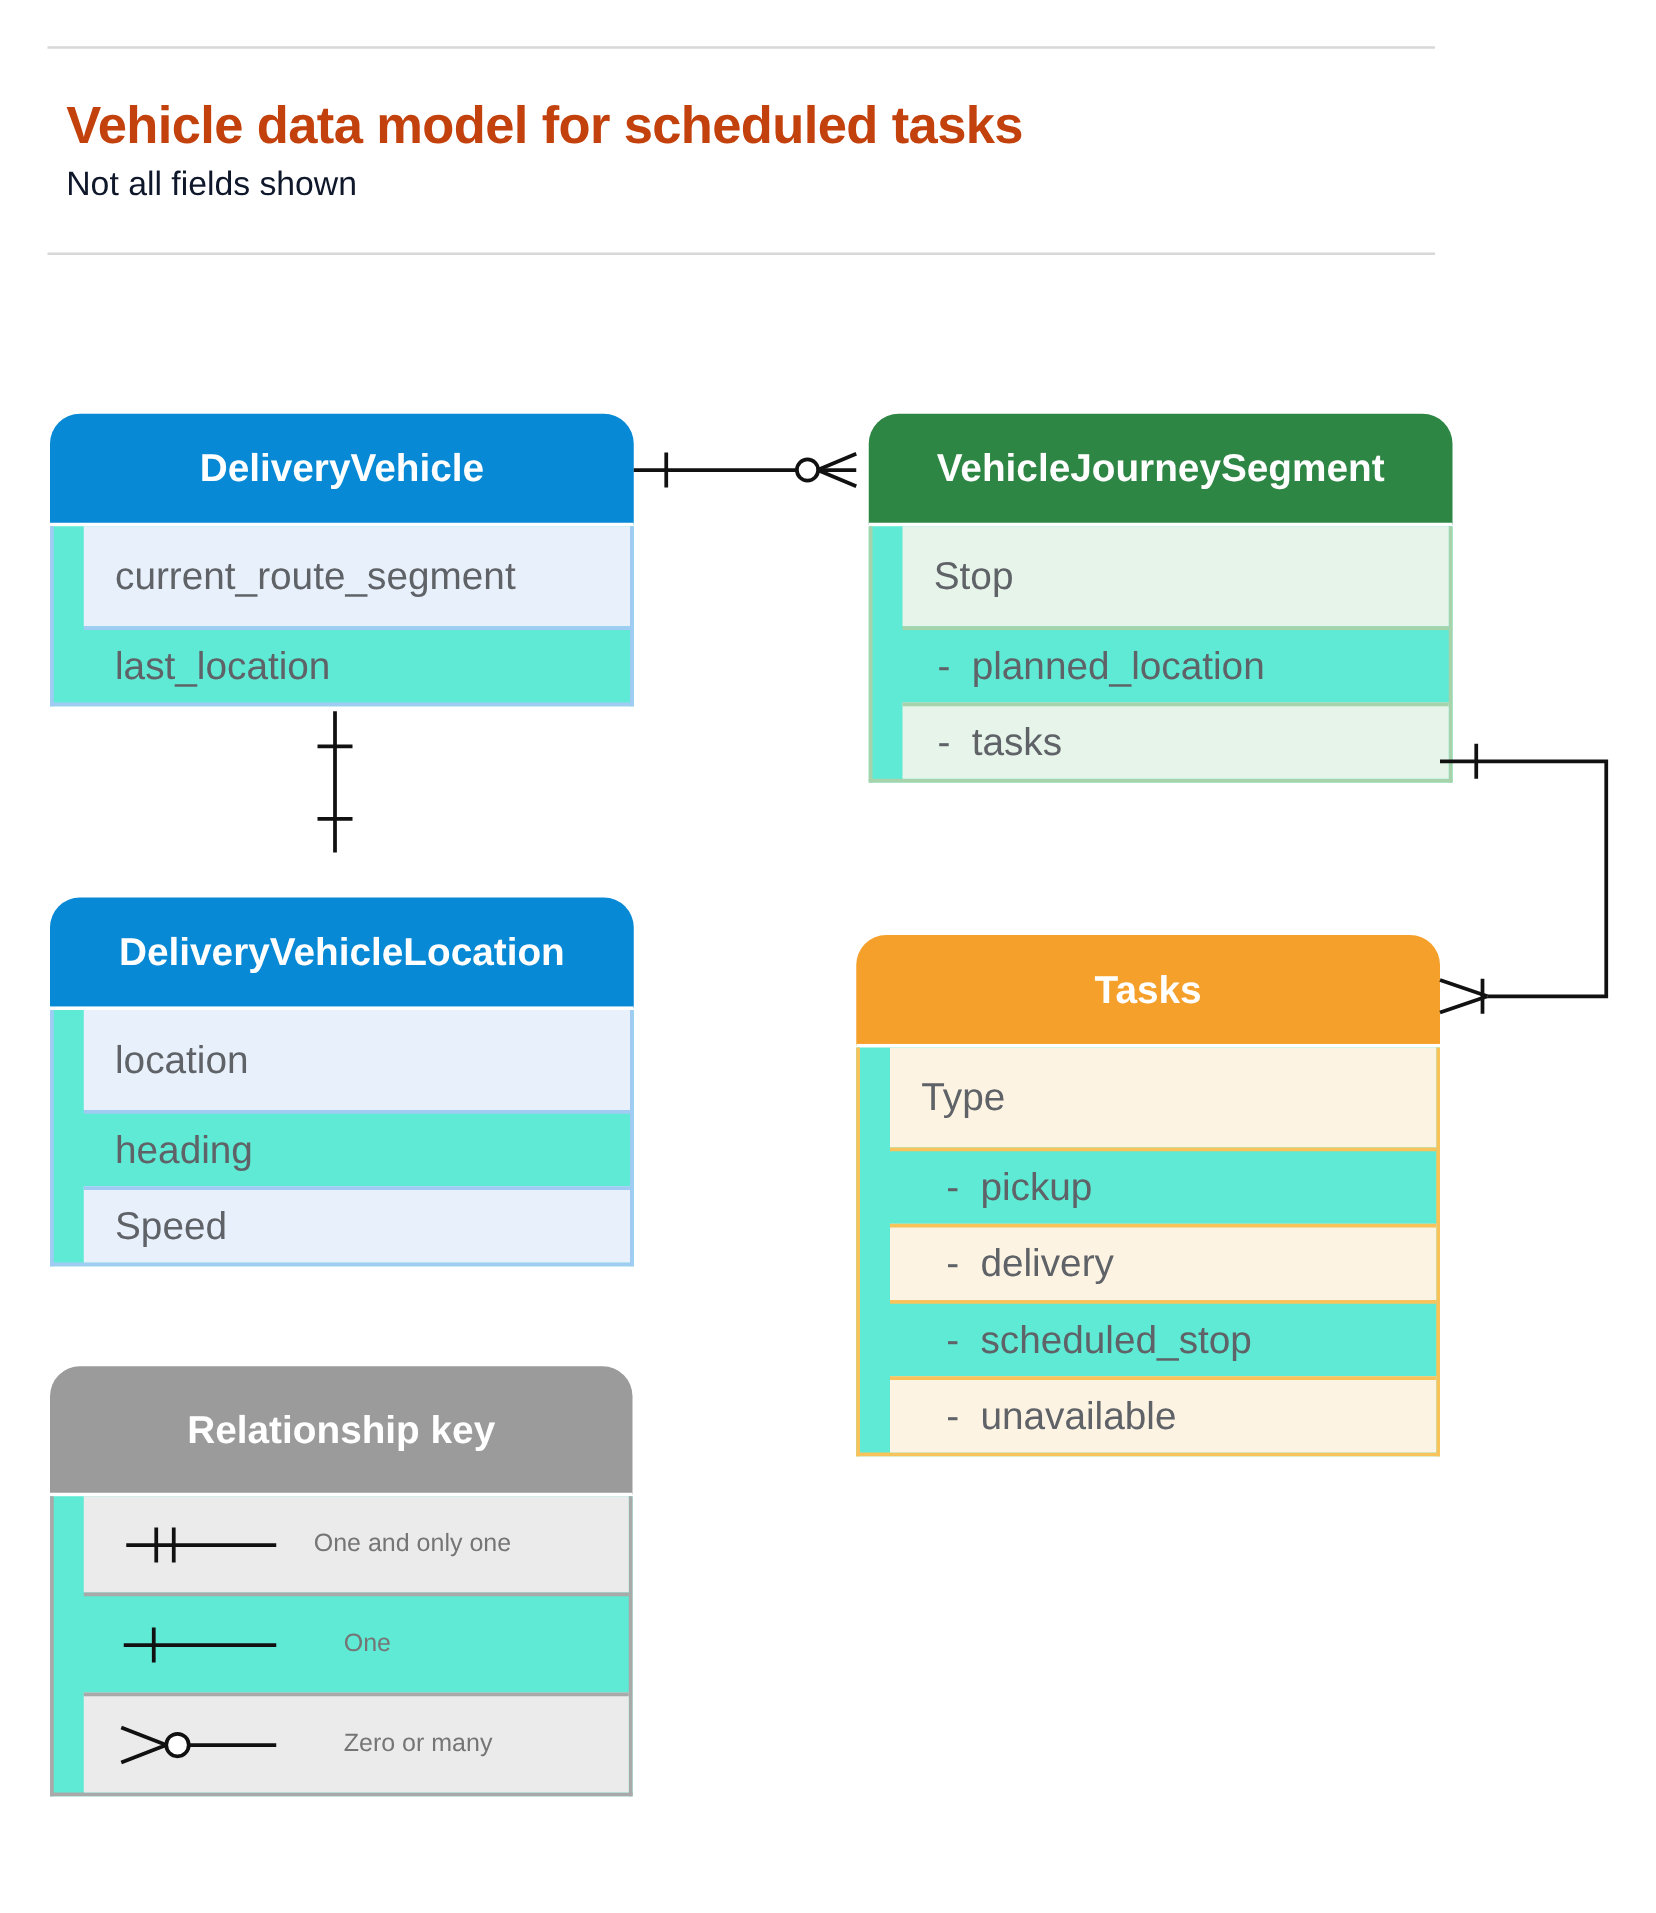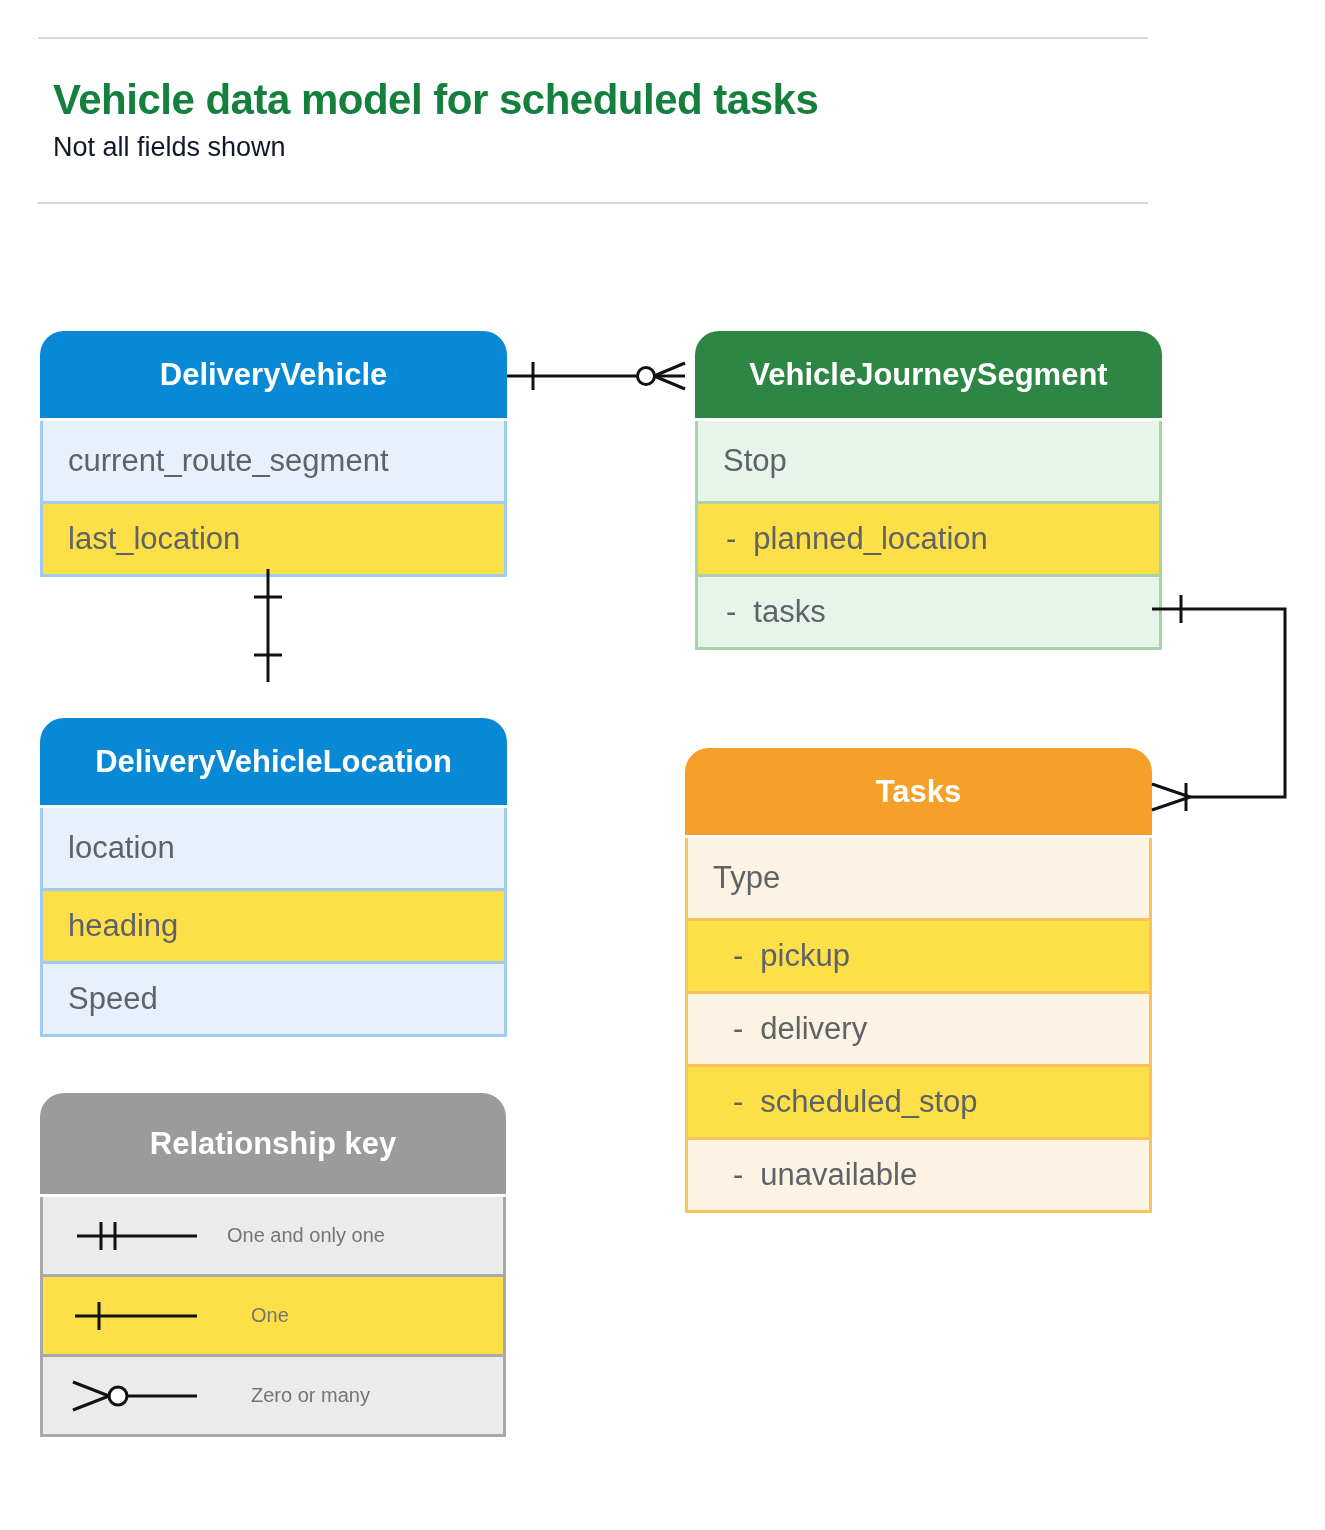--- a/index.html
+++ b/index.html
@@ -10,21 +10,21 @@
     font-family: "Liberation Sans", sans-serif;
     overflow: hidden;
   }
 
   .rule { position: absolute; left: 38px; width: 1110px; height: 2px; background: #d8d8d8; }
   .rule-top { top: 37px; }
   .rule-bottom { top: 202px; }
 
   .page-title {
     position: absolute; left: 53px; top: 76px;
-    font-size: 42px; font-weight: 700; color: #15803d;
+    font-size: 42px; font-weight: 700; color: #c2410c;
     letter-spacing: -0.5px;
   }
   .page-subtitle {
     position: absolute; left: 53px; top: 132px;
     font-size: 27px; font-weight: 400; color: #0f172a;
   }
 
   
   .theme-blue   { --head:#0789d5; --alt:#e8f1fb; --bd:#a0ccf3; }
   .theme-green  { --head:#2e8644; --alt:#e6f4ea; --bd:#a6d3aa; }
@@ -36,29 +36,30 @@
     height: 90px;
     background: var(--head);
     border-radius: 24px 24px 0 0;
     border-bottom: 3px solid #ffffff;
     color: #ffffff; font-size: 31px; font-weight: 700;
     display: flex; align-items: center; justify-content: center;
   }
   .entity-body {
     border: 3px solid var(--bd);
     border-top: none;
-    background: #fde047;
+    background: #5eead4;
+    padding-left: 24px;
   }
   .entity-row {
     height: 80px;
     display: flex; align-items: center;
     padding-left: 25px;
     font-size: 31px; color: #5f6368;
   }
-  .entity-row + .entity-row { border-top: 3px solid var(--bd); height: 73px; }
+  .entity-row + .entity-row { border-top: 3px solid var(--bd); height: 61px; }
   .entity-body .entity-row:nth-child(odd) { background: var(--alt); }
   .entity-row.indent-1 { padding-left: 28px; }
   .entity-row.indent-2 { padding-left: 45px; }
   .dash { margin-right: 17px; }
 
   #delivery-vehicle          { left: 40px;  top: 331px; }
   #vehicle-journey-segment   { left: 695px; top: 331px; }
   #delivery-vehicle-location { left: 40px;  top: 682px; margin-top: 36px; }
   #tasks-entity              { left: 685px; top: 748px; }
 

